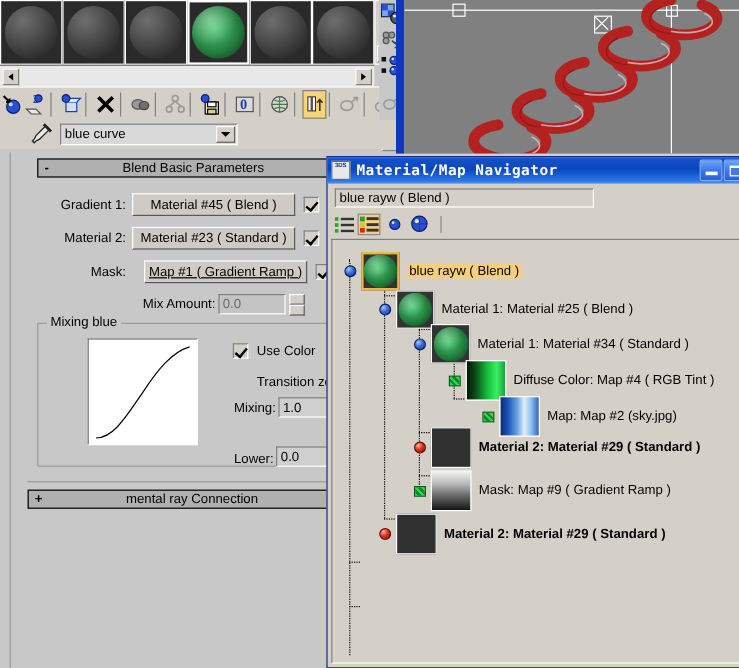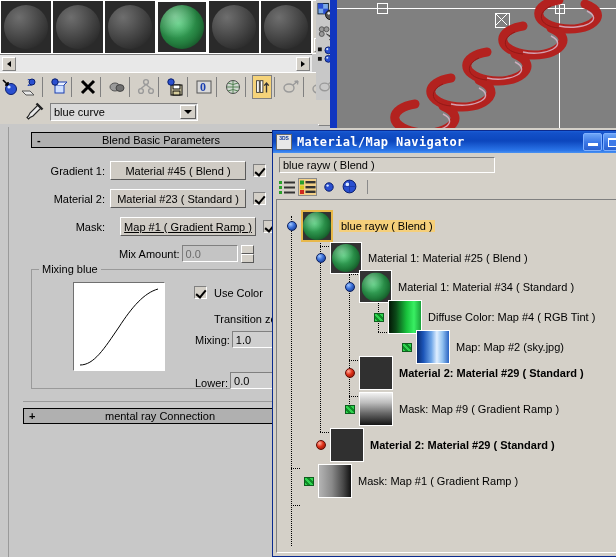--- a/index.html
+++ b/index.html
@@ -537,22 +537,17 @@
         <span class="tthumb thumb-rampv" style="width:34px;height:34px;margin-left:4px;"></span>
         <span class="tlabel2">Mask: Map #9  ( Gradient Ramp )</span>
       </div>
 
       <div class="tnode" style="left:39px;top:228px;">
         <span class="dot-red"></span>
         <span class="tthumb thumb-dark" style="width:34px;height:34px;margin-left:4px;"></span>
         <span class="tlabel2 bold">Material 2: Material #29  ( Standard )</span>
       </div>
 
-      <div class="tnode" style="left:27px;top:264px;">
-        <span class="sq-green"></span>
-        <span class="tthumb thumb-ramph" style="width:34px;height:34px;margin-left:4px;"></span>
-        <span class="tlabel2">Mask: Map #1  ( Gradient Ramp )</span>
-      </div>
 
     </div>
   </div>
 
 </div>
 
 </body></html>

